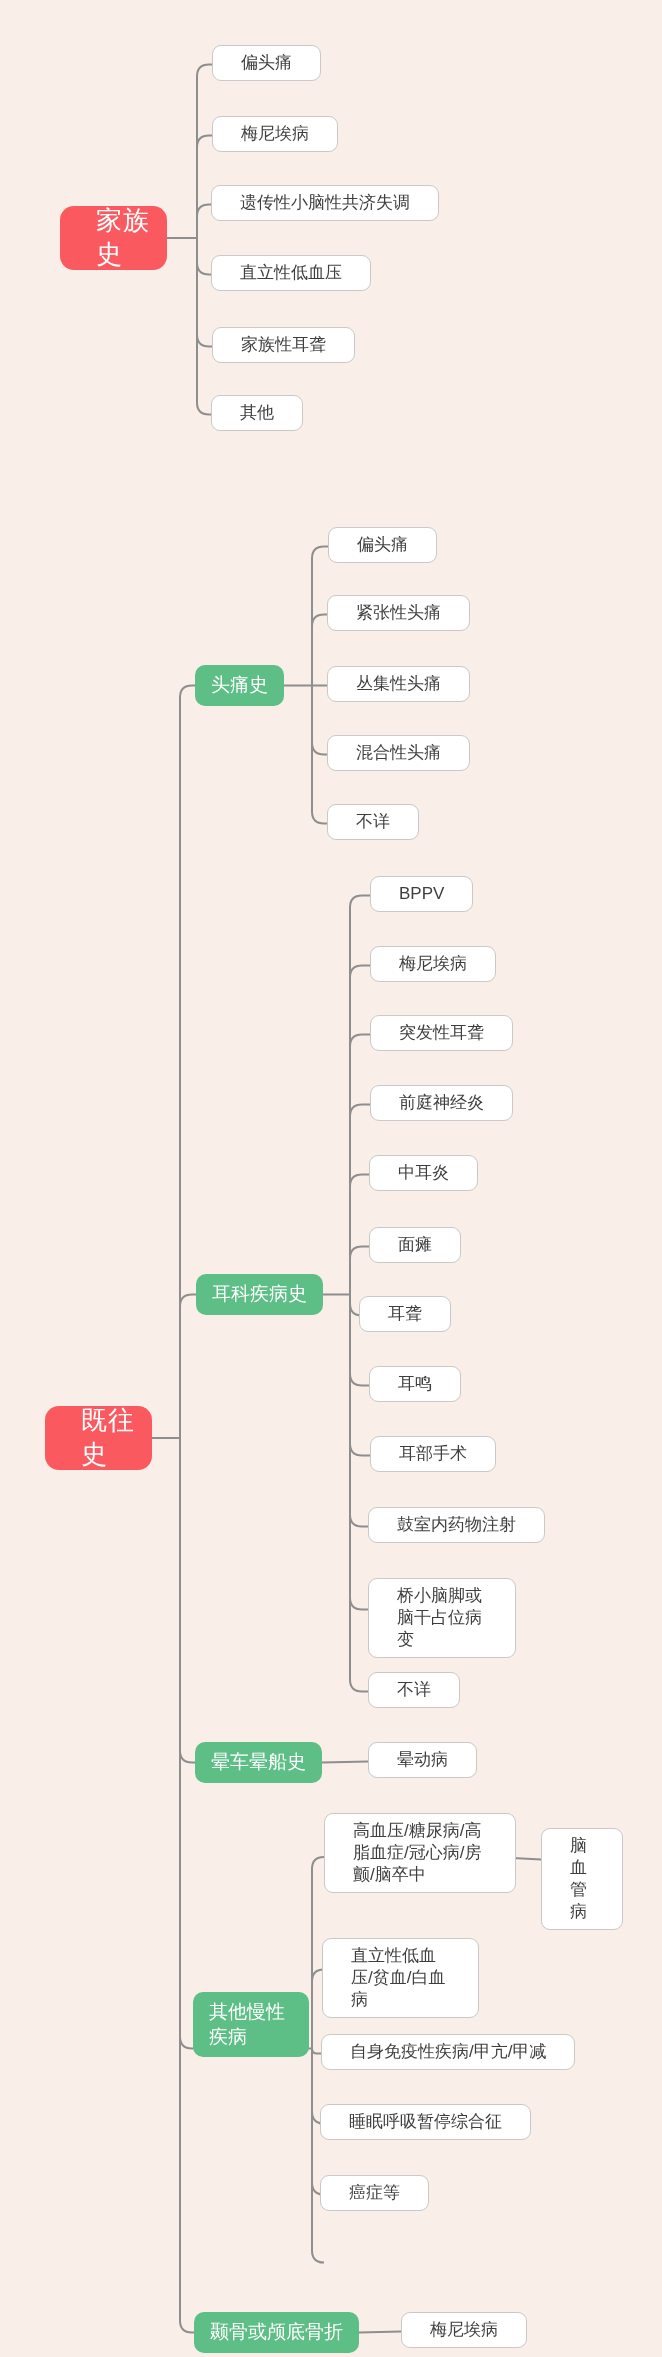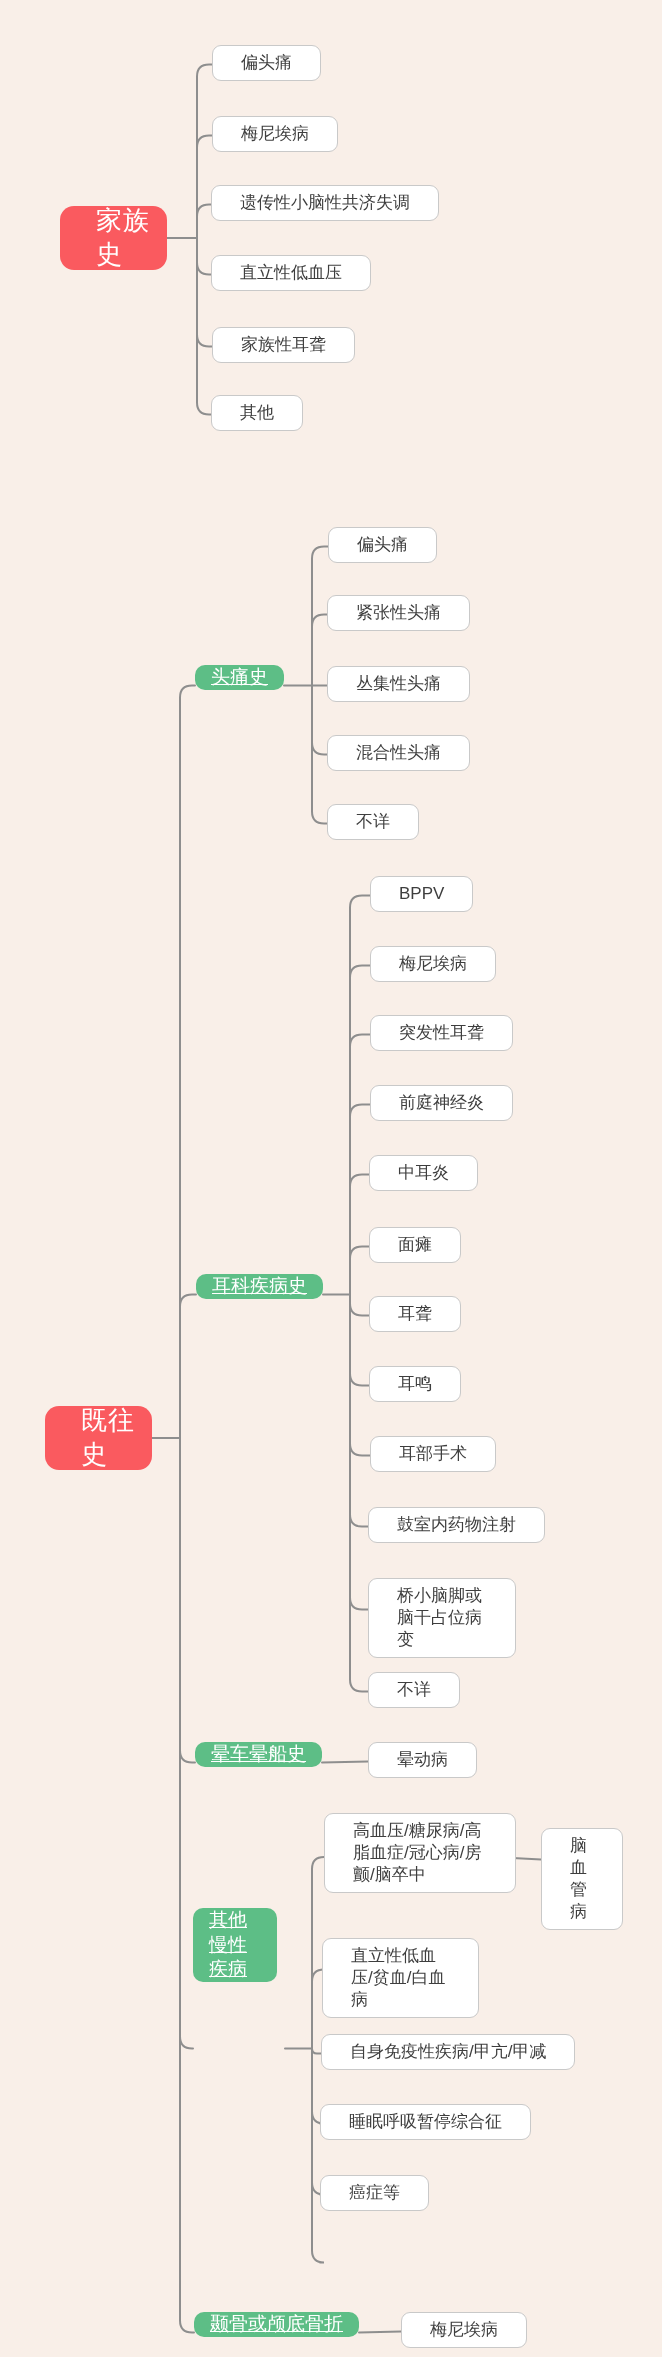--- a/index.html
+++ b/index.html
@@ -17,23 +17,22 @@
     line-height:1.3;cursor:default;
   }
   .root{
     background:var(--root-bg,#FA5A5F);color:var(--root-text,#fff);
     width:107px;height:64px;border-radius:14px;
     display:flex;align-items:center;justify-content:center;
     font-size:26px;letter-spacing:1px;padding-left:36px;
   }
   .branch{
     background:var(--branch-bg,#5DBE86);color:var(--branch-text,#fff);
-    border-radius:10px;padding:0 16px;font-size:19px;
+    border-radius:10px;padding:8px 16px;font-size:19px;
     white-space:nowrap;
-    text-decoration:underline;
   }
   .leaf{
     background:var(--leaf-bg,#fff);color:var(--leaf-text,#3E3E3E);
     border:1.5px solid var(--leaf-border,#C9C9C9);
     border-radius:9px;padding:6px 28px;font-size:17px;
     white-space:nowrap;
   }
   .wrap{white-space:normal;word-break:break-all;}
 </style>
 </head>
@@ -61,31 +60,31 @@
   <div class="node leaf" id="h3" style="left:327px;top:735px">混合性头痛</div>
   <div class="node leaf" id="h4" style="left:327px;top:804px">不详</div>
 
   <div class="node branch" id="b1" style="left:196px;top:1274px">耳科疾病史</div>
   <div class="node leaf" id="e0" style="left:370px;top:876px">BPPV</div>
   <div class="node leaf" id="e1" style="left:370px;top:946px">梅尼埃病</div>
   <div class="node leaf" id="e2" style="left:370px;top:1015px">突发性耳聋</div>
   <div class="node leaf" id="e3" style="left:370px;top:1085px">前庭神经炎</div>
   <div class="node leaf" id="e4" style="left:369px;top:1155px">中耳炎</div>
   <div class="node leaf" id="e5" style="left:369px;top:1227px">面瘫</div>
-  <div class="node leaf" id="e6" style="left:369px;top:1296px">耳聋</div>
+  <div class="node leaf" id="e6" style="left:359px;top:1296px">耳聋</div>
   <div class="node leaf" id="e7" style="left:369px;top:1366px">耳鸣</div>
   <div class="node leaf" id="e8" style="left:370px;top:1436px">耳部手术</div>
   <div class="node leaf" id="e9" style="left:368px;top:1507px">鼓室内药物注射</div>
   <div class="node leaf wrap" id="e10" style="left:368px;top:1578px;width:148px">桥小脑脚或脑干占位病变</div>
   <div class="node leaf" id="e11" style="left:368px;top:1672px">不详</div>
 
   <div class="node branch" id="b2" style="left:195px;top:1742px">晕车晕船史</div>
   <div class="node leaf" id="m0" style="left:368px;top:1742px">晕动病</div>
 
-  <div class="node branch wrap" id="b3" style="left:193px;top:1908px;width:84px">其他慢性疾病</div>
+  <div class="node branch wrap" id="b3" style="left:193px;top:1992px;width:116px">其他慢性疾病</div>
   <div class="node leaf wrap" id="c0" style="left:324px;top:1813px;width:192px">高血压/糖尿病/高脂血症/冠心病/房颤/脑卒中</div>
   <div class="node leaf wrap" id="c0a" style="left:541px;top:1828px;width:82px">脑血管病</div>
   <div class="node leaf wrap" id="c1" style="left:322px;top:1938px;width:157px">直立性低血压/贫血/白血病</div>
   <div class="node leaf" id="c2" style="left:321px;top:2034px">自身免疫性疾病/甲亢/甲减</div>
   <div class="node leaf" id="c3" style="left:320px;top:2104px">睡眠呼吸暂停综合征</div>
   <div class="node leaf" id="c4" style="left:320px;top:2175px">癌症等</div>
 
   <div class="node branch" id="b4" style="left:194px;top:2312px">颞骨或颅底骨折</div>
   <div class="node leaf" id="t0" style="left:401px;top:2312px">梅尼埃病</div>
 </div>

